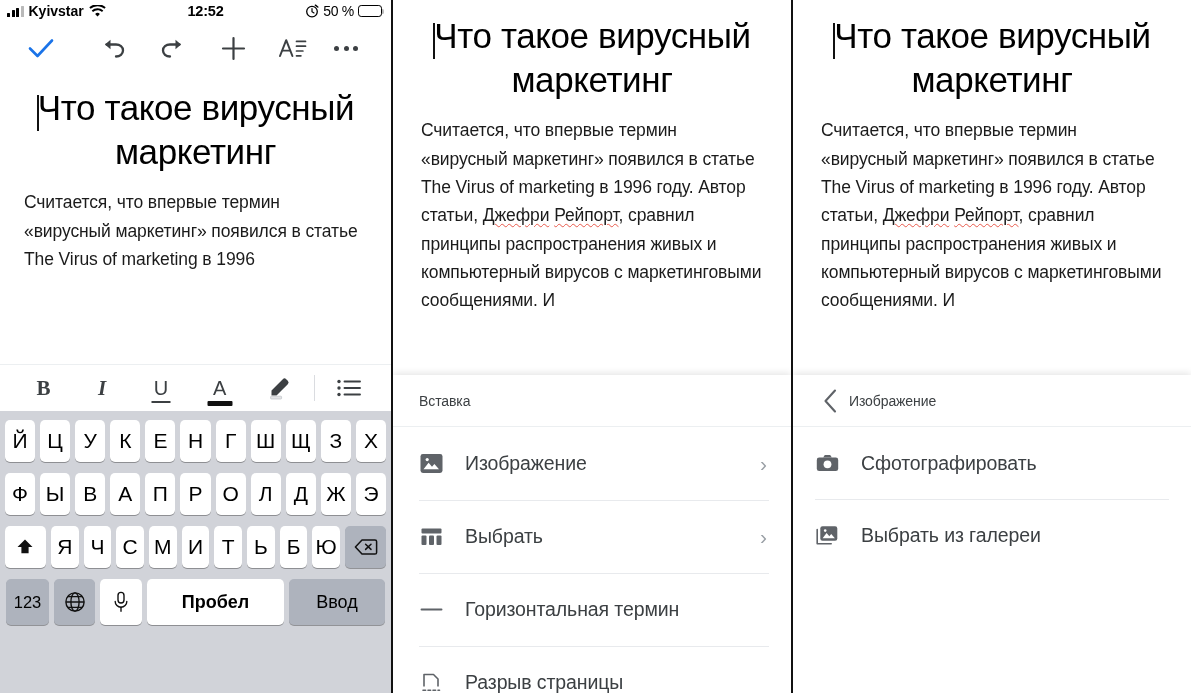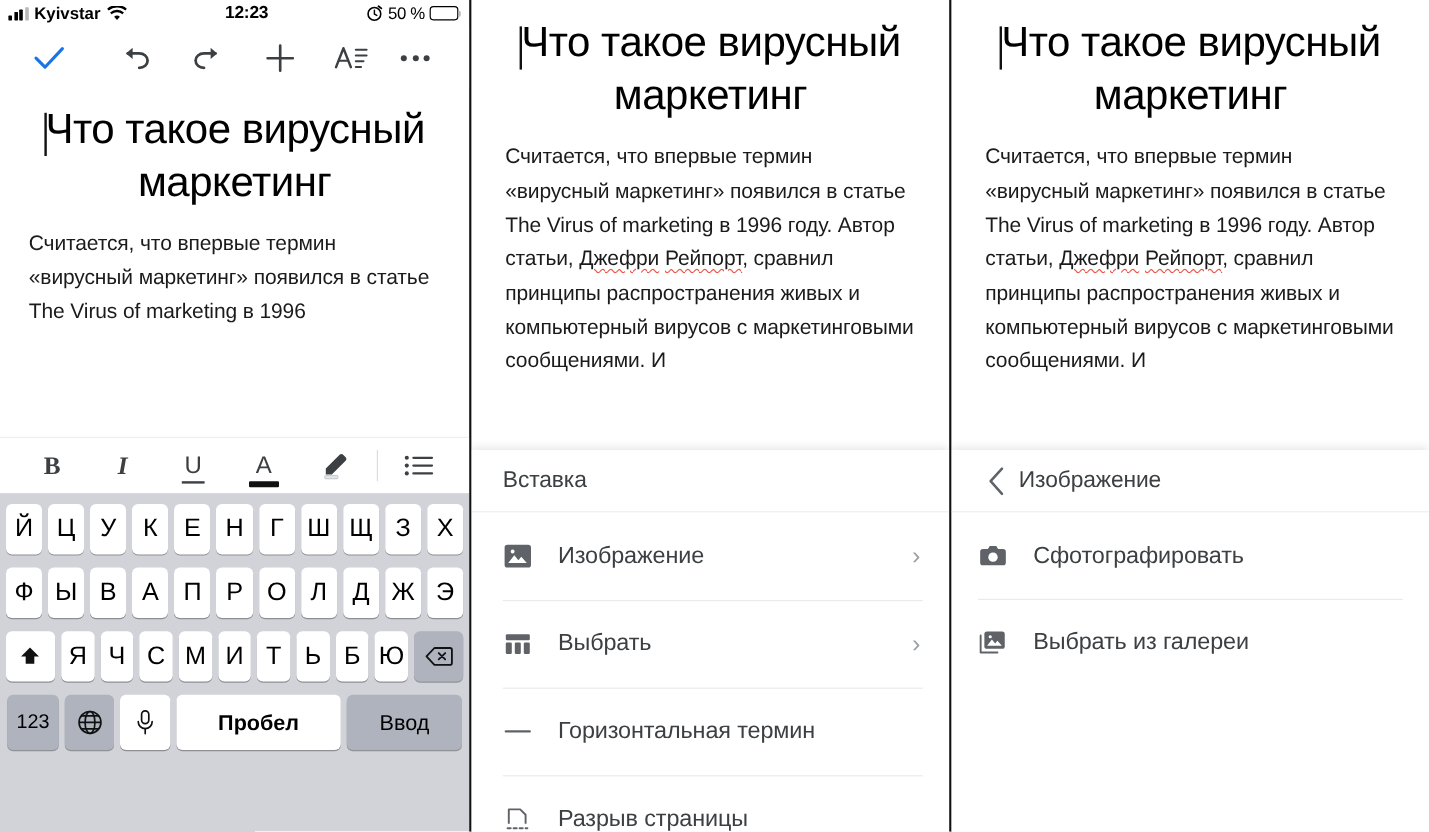--- a/index.html
+++ b/index.html
@@ -136,21 +136,21 @@
     position:absolute;left:0;right:0;bottom:0;top:375px;
     background:#fff;
     box-shadow:0 -2px 7px rgba(0,0,0,0.10);
   }
   .sheet-head{
     height:52px;display:flex;align-items:center;
     padding:0 0 0 26px;box-sizing:border-box;
     border-bottom:1px solid #eceff1;
   }
   .sheet-head.with-back{padding-left:18px;}
-  .sheet-title{font-size:19px;color:#3c4043;letter-spacing:-0.1px;}
+  .sheet-title{font-size:14px;color:#3c4043;letter-spacing:-0.1px;}
   .back-icon{
     width:38px;display:flex;align-items:center;justify-content:center;
     color:#5f6368;font-size:24px;
   }
   .menu-list{padding:0 0 0 0;}
   .menu-item{
     display:flex;align-items:center;height:73px;
     padding:0 20px 0 26px;box-sizing:border-box;position:relative;
   }
   .menu-item + .menu-item::before{
@@ -182,21 +182,21 @@
           </span>
         <span class="carrier">Kyivstar</span>
         <span style="display:inline-flex;align-items:center;">
           <svg width="17" height="13" viewBox="0 0 17 13">
               <path d="M8.5 11.6 6.1 8.9a3.6 3.6 0 0 1 4.8 0z" fill="#000"></path>
               <path d="M8.5 5.2c1.7 0 3.3.6 4.5 1.7l1.3-1.5A8.6 8.6 0 0 0 8.5 3.2 8.6 8.6 0 0 0 2.7 5.4L4 6.9a6.7 6.7 0 0 1 4.5-1.7z" fill="#000"></path>
               <path d="M8.5 1.2c2.6 0 5 .9 6.9 2.5l1.3-1.5A12.6 12.6 0 0 0 8.5-.8 12.6 12.6 0 0 0 .3 2.2l1.3 1.5A10.6 10.6 0 0 1 8.5 1.2z" fill="#000"></path>
             </svg>
         </span>
       </div>
-      <div class="sb-center">12:23</div>
+      <div class="sb-center">12:52</div>
       <div class="sb-right">
         <span style="display:inline-flex;">
           <svg width="14" height="14" viewBox="0 0 14 14">
               <circle cx="7" cy="7.6" r="5.3" fill="none" stroke="#000" stroke-width="1.3"></circle>
               <path d="M7 4.5v3.2l2 1.2" stroke="#000" stroke-width="1.2" fill="none" stroke-linecap="round"></path>
               <path d="M10.4 1.2 12.8 3" stroke="#000" stroke-width="1.5" stroke-linecap="round"></path>
             </svg>
         </span>
         <span class="batt-pct">50 %</span>
         <span class="battery"><span class="fill" style="width:50%"></span></span>

